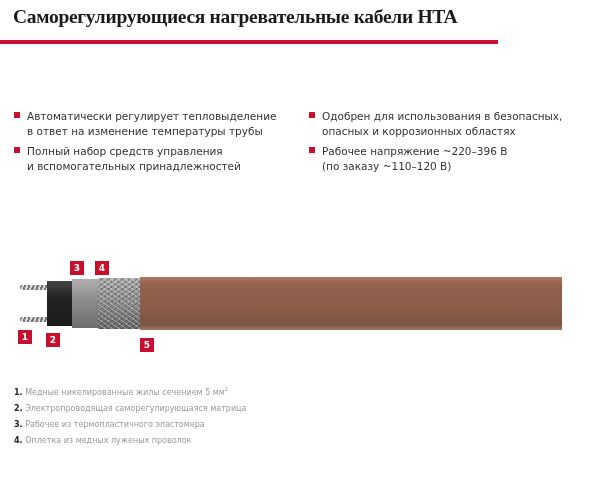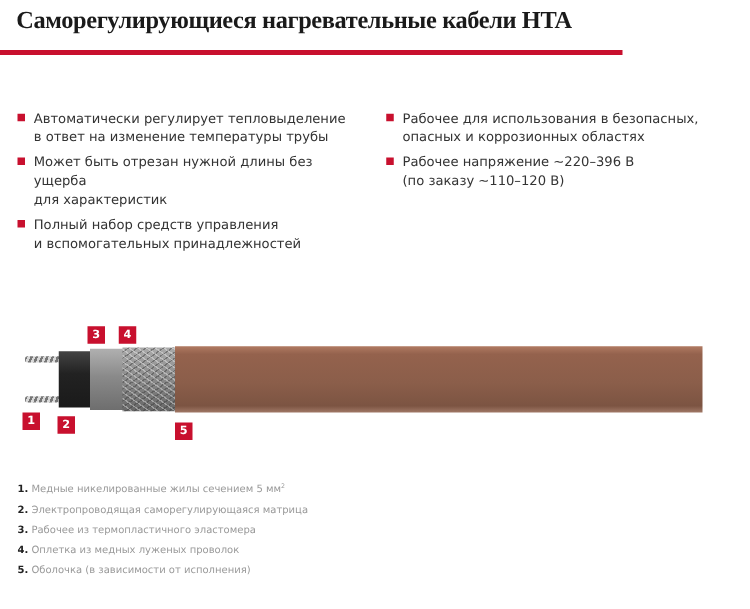--- a/index.html
+++ b/index.html
@@ -11,21 +11,21 @@
     .title {
       position: absolute; left: 13px; top: 6px;
       font-family: Liberation Serif, serif;
       font-size: 19.5px; font-weight: bold; color: #1a1a1a;
       letter-spacing: -0.3px; white-space: nowrap;
     }
     .title-rule {
       position: absolute; left: 0; top: 40px; width: 498px; height: 4px;
       background: #c8102e;
     }
-    .bullets { position: absolute; font-size: 10.5px; line-height: 15px; color: #333; }
+    .bullets { position: absolute; font-size: 10.5px; line-height: 15px; color: #333; margin-top: 21px; }
     .bullets.left { left: 14px; top: 88px; width: 280px; }
     .bullets.right { left: 309px; top: 88px; width: 290px; }
     .bullet { position: relative; padding-left: 13px; margin-bottom: 5px; }
     .bullet .sq {
       position: absolute; left: 0; top: 3px; width: 6px; height: 6px; background: #c8102e;
     }
     .bullet .txt { white-space: pre-line; display: block; }
 
     .cable { position: absolute; left: 0; top: 250px; width: 600px; height: 110px; }
     .wire {
@@ -72,34 +72,29 @@
 <div class="title-rule"></div>
 
 <div class="bullets left">
   <div class="bullet">
     <span class="sq"></span>
     <span class="txt">Автоматически регулирует тепловыделение
 в ответ на изменение температуры трубы</span>
   </div>
   <div class="bullet">
     <span class="sq"></span>
-    <span class="txt">Может быть отрезан нужной длины без ущерба
-для характеристик</span>
-  </div>
-  <div class="bullet">
-    <span class="sq"></span>
     <span class="txt">Полный набор средств управления
 и вспомогательных принадлежностей</span>
   </div>
 </div>
 
 <div class="bullets right">
   <div class="bullet">
     <span class="sq"></span>
-    <span class="txt">Рабочее для использования в безопасных,
+    <span class="txt">Одобрен для использования в безопасных,
 опасных и коррозионных областях</span>
   </div>
   <div class="bullet">
     <span class="sq"></span>
     <span class="txt">Рабочее напряжение ~220–396 В
 (по заказу ~110–120 В)</span>
   </div>
 </div>
 
 <div class="cable">
@@ -127,17 +122,13 @@
     <span>Электропроводящая саморегулирующаяся матрица</span>
   </div>
   <div class="legend-item">
     <span class="num">3.</span>
     <span>Рабочее из термопластичного эластомера</span>
   </div>
   <div class="legend-item">
     <span class="num">4.</span>
     <span>Оплетка из медных луженых проволок</span>
   </div>
-  <div class="legend-item">
-    <span class="num">5.</span>
-    <span>Оболочка (в зависимости от исполнения)</span>
-  </div>
 </div>
 
 </body></html>

